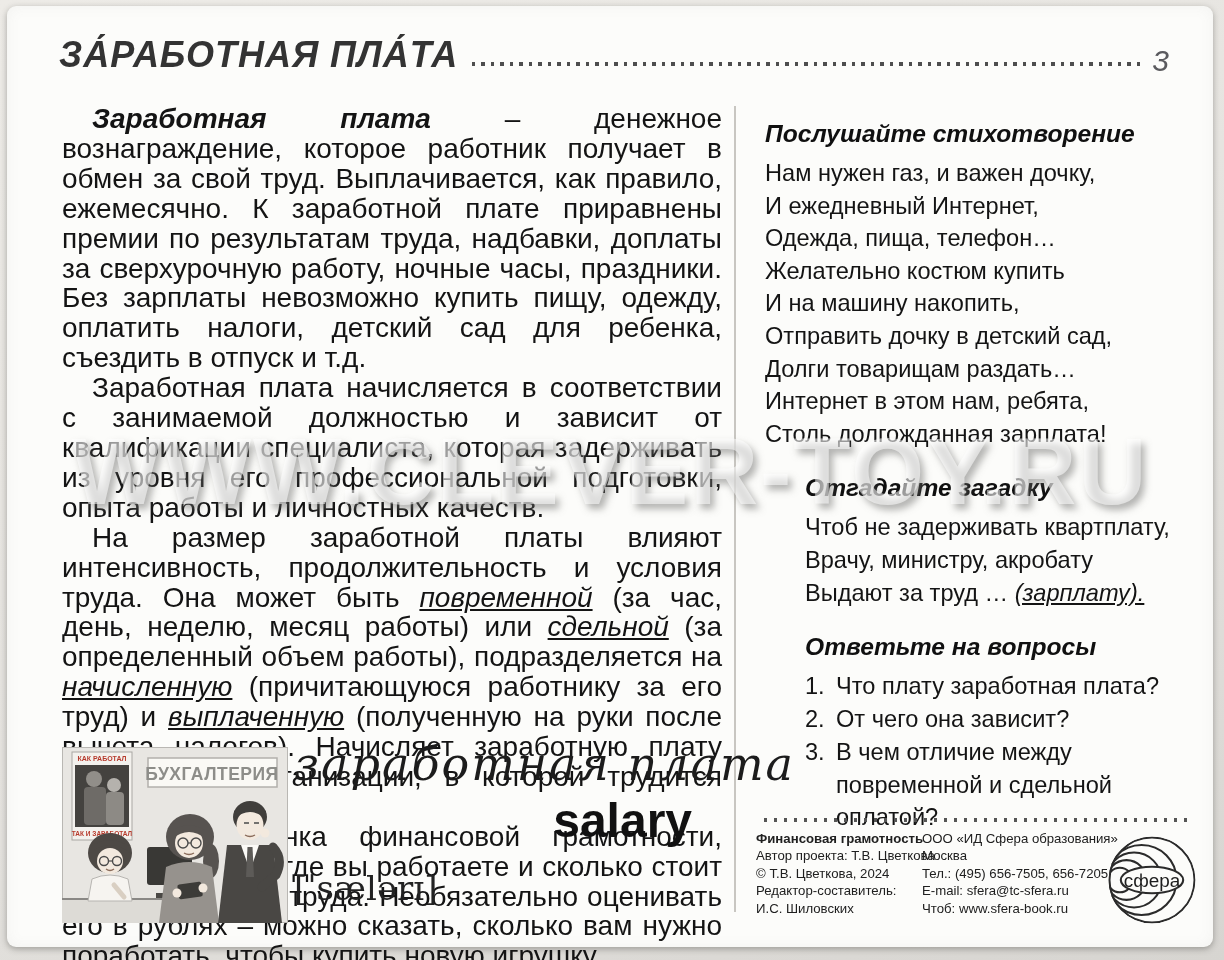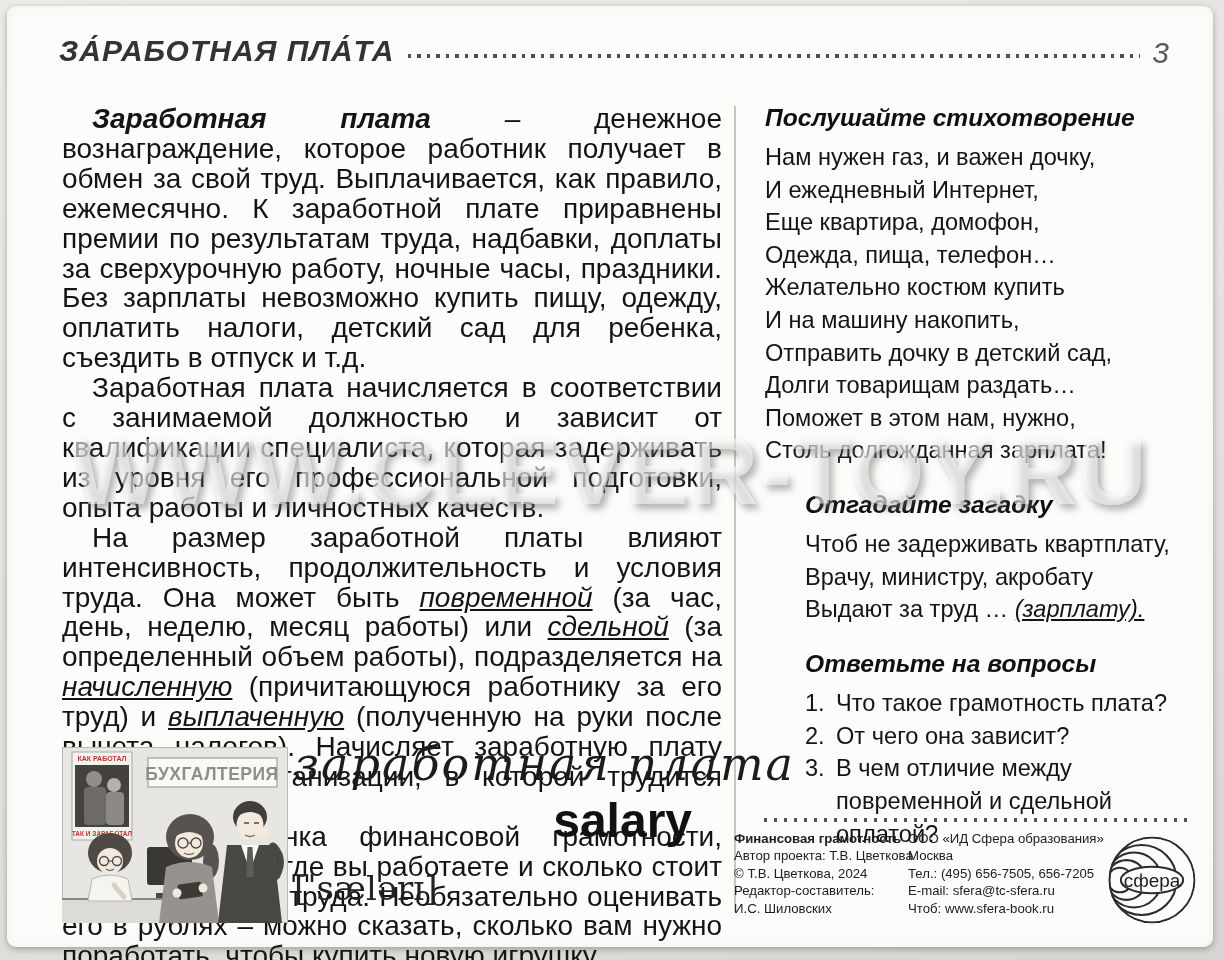--- a/index.html
+++ b/index.html
@@ -2,55 +2,55 @@
 <html><head>
 <meta charset="utf-8">
 <style>
   html,body{margin:0;padding:0;width:1224px;height:960px;overflow:hidden;
     background:linear-gradient(160deg,#edebe7 0%,#e3e1dd 60%,#d7d5d1 100%);
     font-family:"Liberation Sans",sans-serif;}
   .card{position:absolute;left:7px;top:6px;right:11px;bottom:13px;background:#fcfcfa;
     border-radius:9px;box-shadow:0 2px 6px rgba(60,60,55,.4), inset 0 0 14px rgba(120,118,112,.07);}
 
   .title-row{position:absolute;left:52px;top:28px;right:44px;display:flex;align-items:flex-end;}
-  .title{margin:0;font-size:30px;font-style:italic;font-weight:bold;letter-spacing:1px;
+  .title{margin:0;font-size:36px;font-style:italic;font-weight:bold;letter-spacing:1px;
     color:#333;white-space:nowrap;}
   .leader{flex:1;height:4px;margin:0 10px 10px 14px;
     background-image:repeating-linear-gradient(90deg,#4e4e4e 0,#4e4e4e 3.4px,transparent 3.4px,transparent 9.5px);}
   .page-num{font-size:30px;font-style:italic;color:#5a5a5e;line-height:1;padding-left:2px;}
 
   .left-col{position:absolute;left:55px;top:98px;width:660px;font-size:28px;line-height:29.9px;
     text-align:justify;color:#141414;}
   .left-col p{margin:0;text-indent:30px;}
   .seg-bi{font-weight:bold;font-style:italic;}
   .seg-i{font-style:italic;text-decoration:underline;}
 
   .divider{position:absolute;left:727px;top:100px;height:806px;width:2px;background:#c8c6c1;}
 
   .right-col{position:absolute;left:758px;top:98px;width:430px;color:#141414;}
   .act-heading{margin:0;font-size:24.6px;font-style:italic;font-weight:bold;color:#101010;}
   .lines{margin-top:9px;font-size:23.6px;line-height:32.6px;}
-  .activity{margin-top:0;}
+  .activity{margin-top:16px;}
   .activity + .activity{margin-top:24px;margin-left:40px;}
   .questions{margin-top:9px;}
   .q{display:flex;font-size:23.6px;line-height:32.8px;}
   .qnum{flex:none;width:31px;}
 
   .illustration{position:absolute;left:55px;top:741px;width:226px;height:176px;}
   .vocab{position:absolute;left:287px;top:731px;width:424px;}
   .vocab-script{font-family:"DejaVu Serif",serif;font-style:italic;font-size:46px;color:#1c1c1c;
     white-space:nowrap;letter-spacing:2px;text-align:center;}
   .vocab-en{font-size:48px;font-weight:bold;color:#111;text-align:right;padding-right:26px;margin-top:2px;}
   .vocab-ipa{font-family:"DejaVu Serif",serif;font-size:34px;color:#222;
     padding-right:14px;margin-top:20px;}
 
   .foot-rule{position:absolute;left:757px;top:812px;width:430px;height:4px;
     background-image:repeating-linear-gradient(90deg,#555 0,#555 3px,transparent 3px,transparent 10px);}
-  .footer{position:absolute;left:727px;top:824px;width:336px;display:flex;gap:8px;
-    font-size:13.2px;line-height:17.4px;color:#202020;}
+  .footer{position:absolute;left:757px;top:824px;width:336px;display:flex;
+    font-size:13.2px;line-height:17.4px;color:#202020;justify-content:flex-end;}
   .fcol1{width:166px;}
   .fcol2{width:178px;}
   .fline{white-space:nowrap;}
   .bold{font-weight:bold;}
   .logo{position:absolute;left:1093px;top:824px;width:104px;height:100px;}
 
   .watermark{position:absolute;left:-14px;right:-14px;top:412px;z-index:5;pointer-events:none;
     font-weight:bold;font-size:94px;letter-spacing:2px;white-space:nowrap;text-align:center;
     color:rgba(255,255,255,0.55);
     text-shadow:4px 5px 7px rgba(108,108,105,0.5);}
@@ -74,44 +74,43 @@
     </section>
 
   <div class="divider"></div>
 
   <aside class="right-col">
     <div class="activity">
       <h2 class="act-heading">Послушайте стихотворение</h2>
       <div class="lines">
           <div>Нам нужен газ, и важен дочку,</div>
           <div>И ежедневный Интернет,</div>
-          <div>Еще квартира, домофон,</div>
           <div>Одежда, пища, телефон…</div>
           <div>Желательно костюм купить</div>
           <div>И на машину накопить,</div>
           <div>Отправить дочку в детский сад,</div>
           <div>Долги товарищам раздать…</div>
-          <div>Поможет в этом нам, нужно,</div>
+          <div>Интернет в этом нам, ребята,</div>
           <div>Столь долгожданная зарплата!</div>
         </div>
     </div>
     <div class="activity">
       <h2 class="act-heading">Отгадайте загадку</h2>
       <div class="lines">
           <div>Чтоб не задерживать квартплату,</div>
           <div>Врачу, министру, акробату</div>
           <div><span class="seg-n">Выдают за труд … </span><span class="seg-i">(зарплату).</span></div>
         </div>
     </div>
     <div class="activity">
       <h2 class="act-heading">Ответьте на вопросы</h2>
       <div class="questions">
           <div class="q">
             <span class="qnum">1.</span>
-            <span class="qtext">Что такое грамотность плата?</span>
+            <span class="qtext">Что плату заработная плата?</span>
           </div>
           <div class="q">
             <span class="qnum">2.</span>
             <span class="qtext">От чего она зависит?</span>
           </div>
           <div class="q">
             <span class="qnum">3.</span>
             <span class="qtext">В чем отличие между повременной и сдельной оплатой?</span>
           </div>
         </div>

